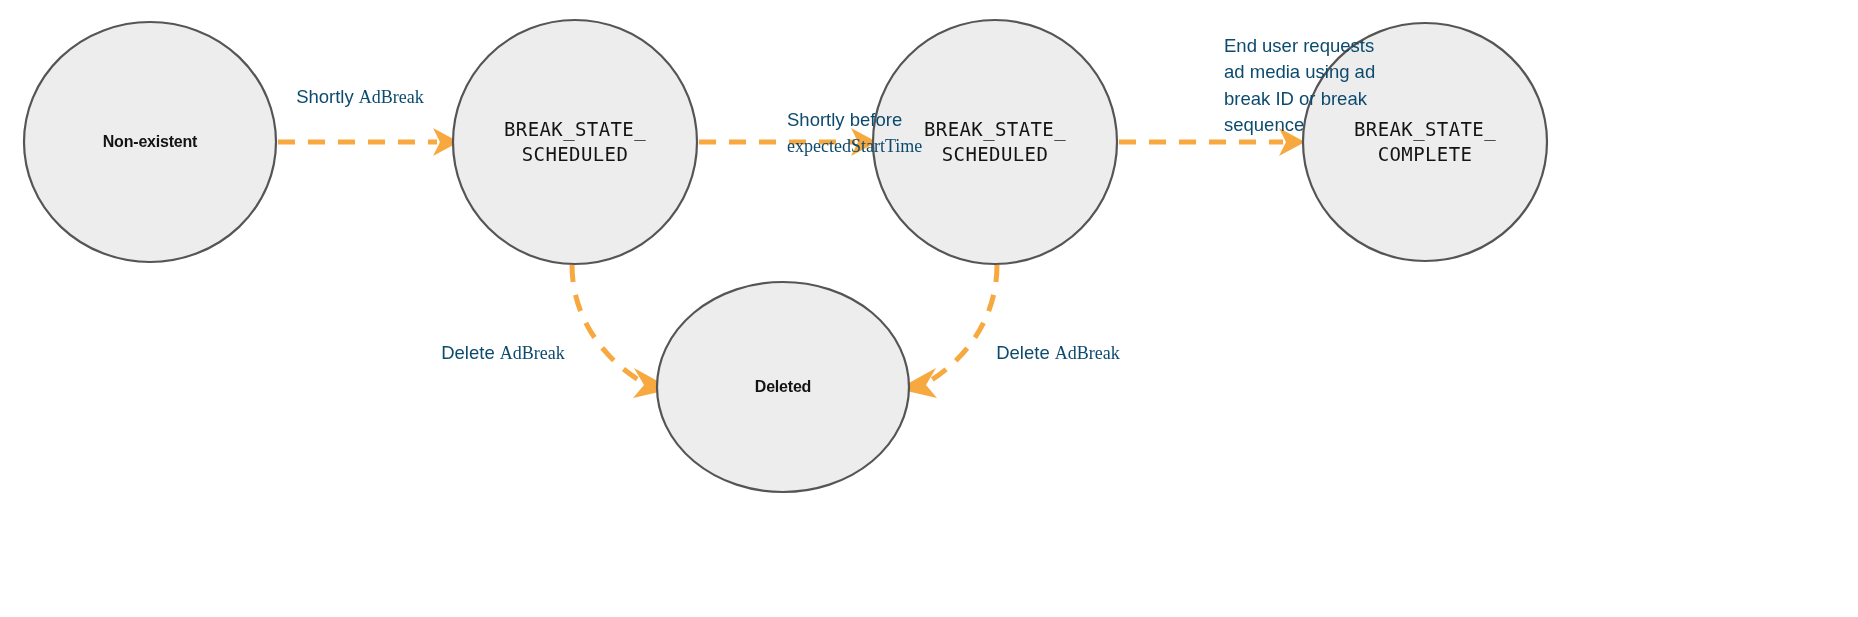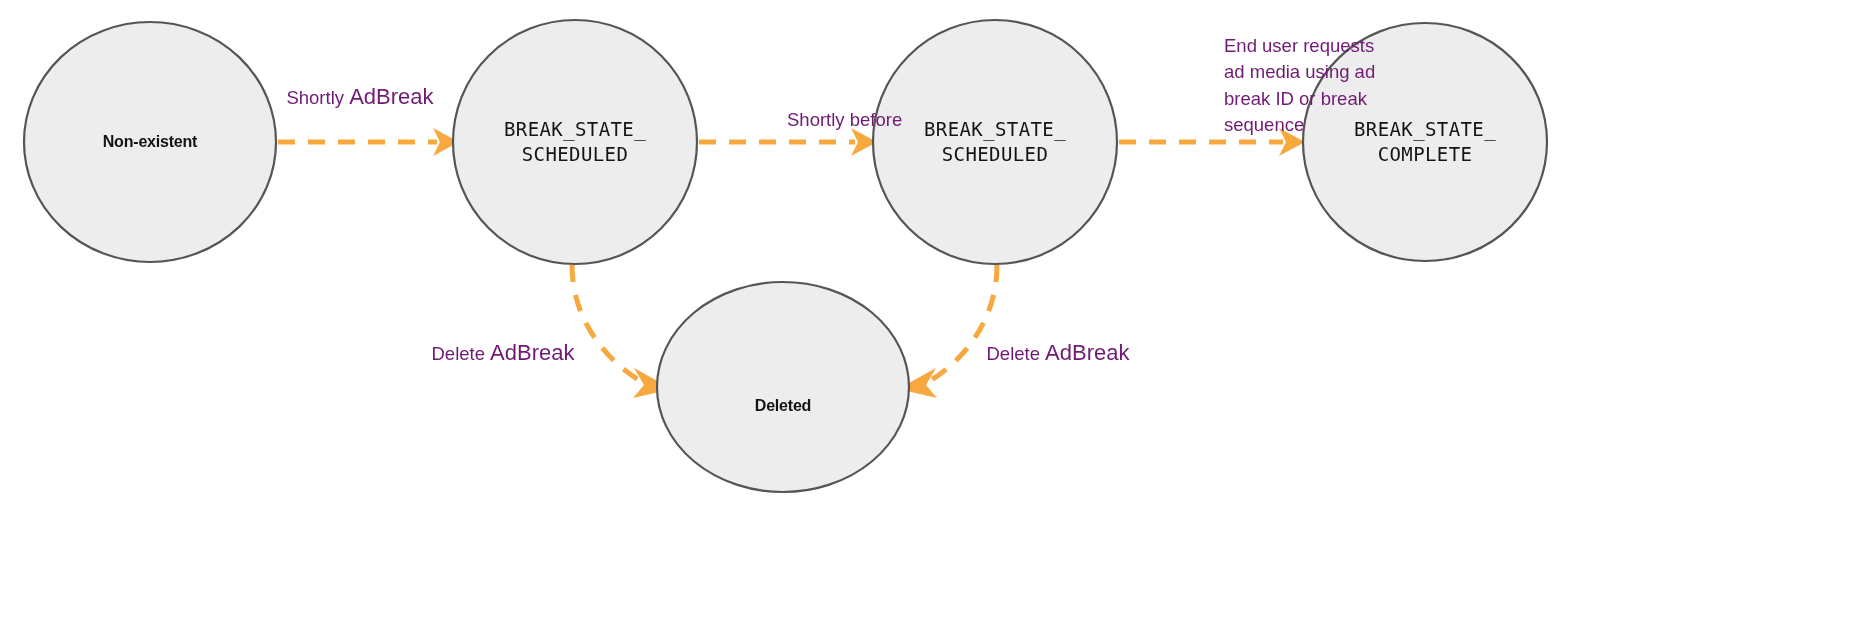--- a/index.html
+++ b/index.html
@@ -61,30 +61,30 @@
   }
   .node-label.code {
     font-family: "DejaVu Sans Mono", "Liberation Mono", monospace;
     font-weight: normal;
     font-size: 19px;
     letter-spacing: 0.4px;
   }
   
   .edge-label {
     position: absolute;
-    color: #701a75;
+    color: #0c4a6e;
     font-family: "Liberation Sans", sans-serif;
     font-size: 18.5px;
     line-height: 1.42;
     white-space: nowrap;
     pointer-events: none;
   }
   .edge-label .mono {
-    font-family: Liberation Sans, sans-serif;
-    font-size: 22px;
+    font-family: Liberation Serif, serif;
+    font-size: 18px;
     text-align: right;
   }
   .edge-label.center {
     transform: translate(-50%, -50%);
     text-align: center;
   }
   .edge-label.left {
     text-align: left;
   }
   .lbl-line { display: block; }
@@ -137,30 +137,31 @@
         <span class="lbl-line">SCHEDULED</span>
       </div>
       <div class="node-label code" style="left: 995px; top: 142px;">
         <span class="lbl-line">BREAK_STATE_</span>
         <span class="lbl-line">SCHEDULED</span>
       </div>
       <div class="node-label code" style="left: 1425px; top: 142px;">
         <span class="lbl-line">BREAK_STATE_</span>
         <span class="lbl-line">COMPLETE</span>
       </div>
-      <div class="node-label plain" style="left: 783px; top: 387px; margin-top: 19px;">
+      <div class="node-label plain" style="left: 783px; top: 387px;">
         <span class="lbl-line">Deleted</span>
       </div>
     </div>
   <div id="edge-labels">
       <div class="edge-label center" style="left: 360px; top: 97px;">
         <span class="lbl-line"><span>Shortly </span><span class="mono">AdBreak</span></span>
       </div>
       <div class="edge-label left" style="left: 787px; top: 85px; margin-top: 22px;">
         <span class="lbl-line"><span>Shortly before</span></span>
+        <span class="lbl-line"><span class="mono">expectedStartTime</span></span>
       </div>
       <div class="edge-label left" style="left: 1224px; top: 33px;">
         <span class="lbl-line"><span>End user requests</span></span>
         <span class="lbl-line"><span>ad media using ad</span></span>
         <span class="lbl-line"><span>break ID or break</span></span>
         <span class="lbl-line"><span>sequence</span></span>
       </div>
       <div class="edge-label center" style="left: 503px; top: 353px;">
         <span class="lbl-line"><span>Delete </span><span class="mono">AdBreak</span></span>
       </div>

